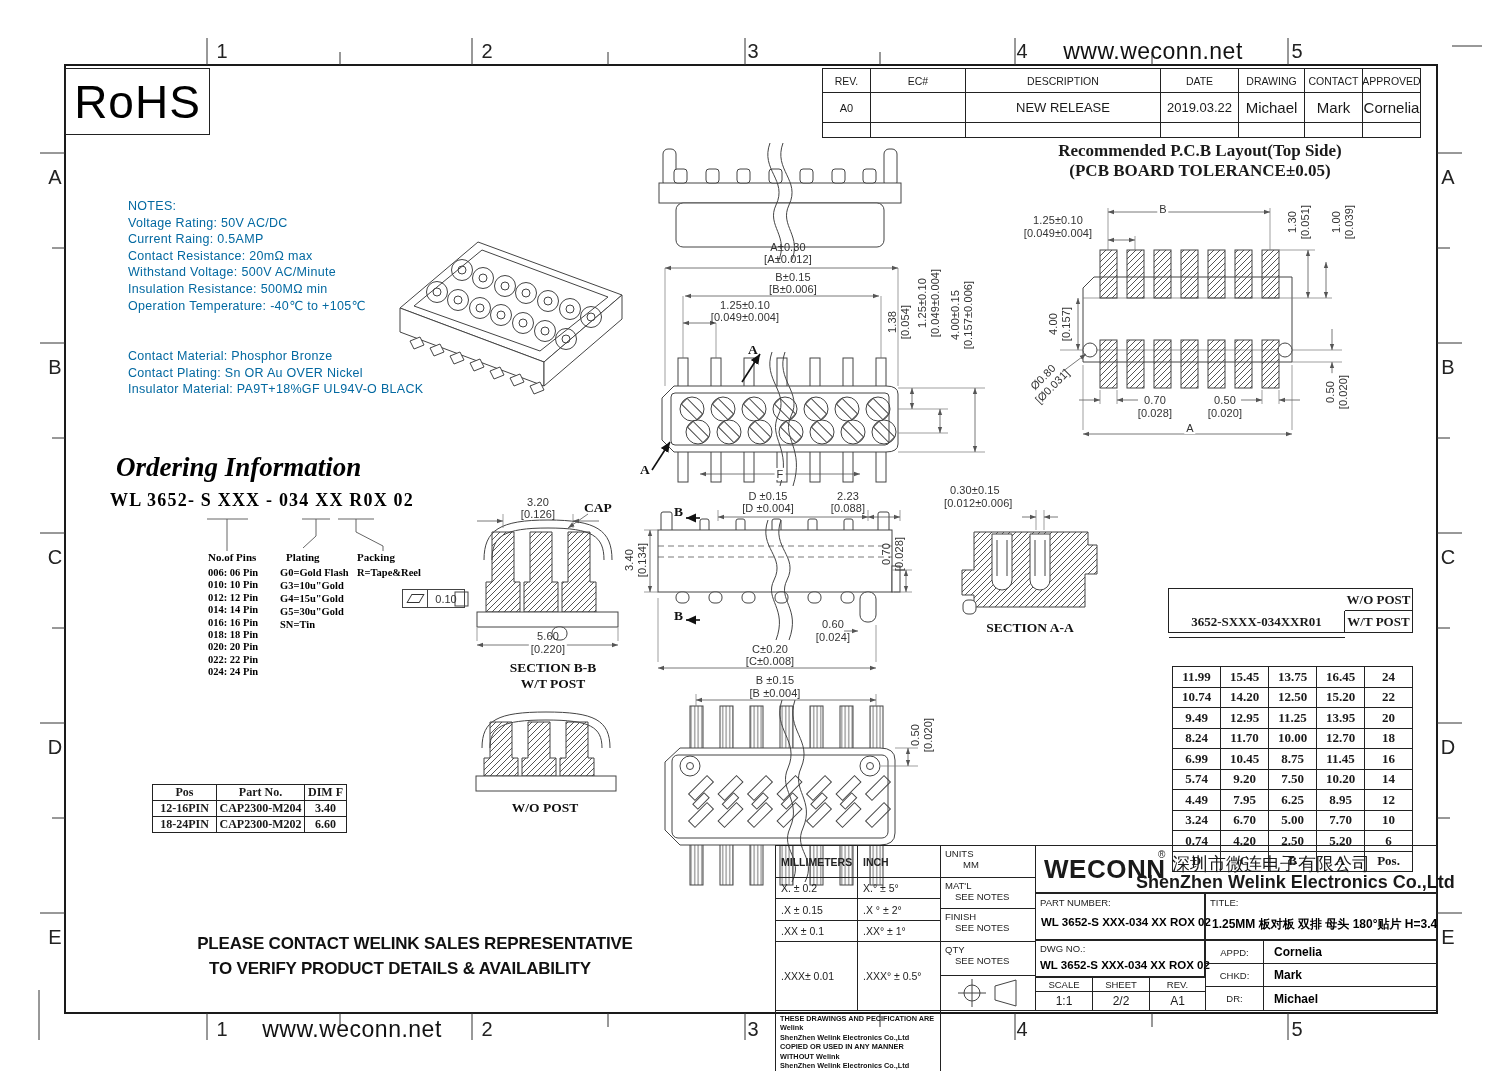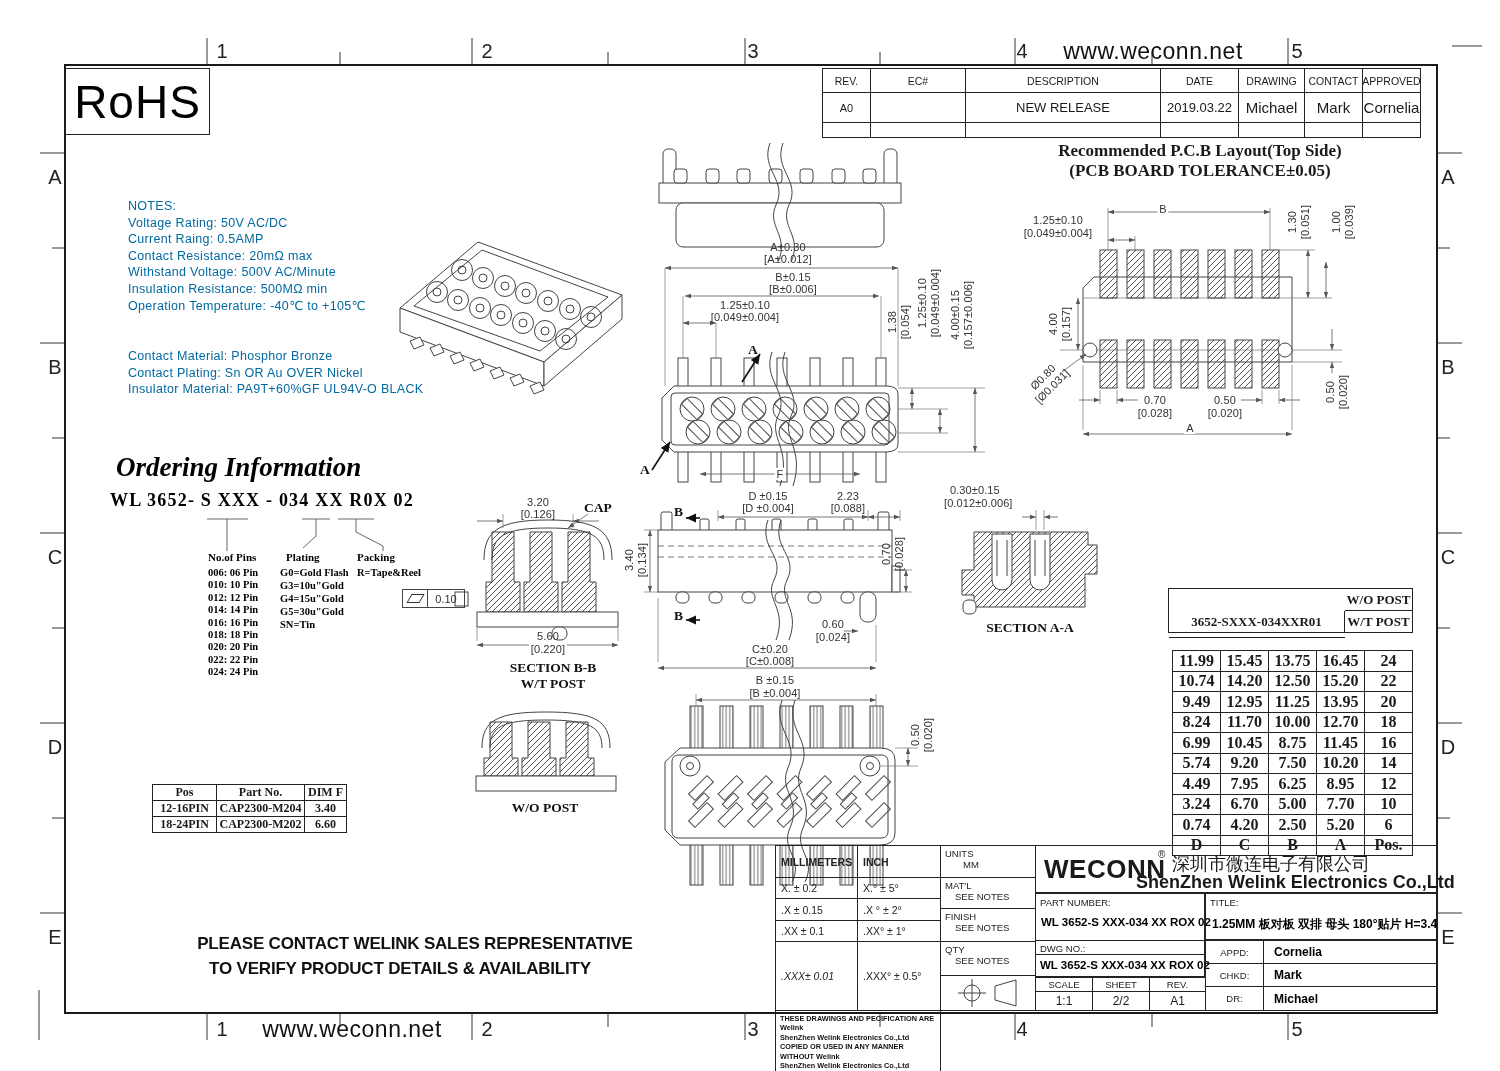--- a/index.html
+++ b/index.html
@@ -430,21 +430,21 @@
 
 <div class="t notes" style="left:128px;top:199px;">NOTES:</div>
 <div class="t notes" style="left:128px;top:216px;">Voltage Rating: 50V AC/DC</div>
 <div class="t notes" style="left:128px;top:232px;">Current Raing: 0.5AMP</div>
 <div class="t notes" style="left:128px;top:249px;">Contact Resistance: 20mΩ max</div>
 <div class="t notes" style="left:128px;top:265px;">Withstand Voltage: 500V AC/Minute</div>
 <div class="t notes" style="left:128px;top:282px;">Insulation Resistance: 500MΩ min</div>
 <div class="t notes" style="left:128px;top:298px;">Operation Temperature: -40℃ to +105℃</div>
 <div class="t notes" style="left:128px;top:349px;">Contact Material: Phosphor Bronze</div>
 <div class="t notes" style="left:128px;top:366px;">Contact Plating: Sn OR Au OVER Nickel</div>
-<div class="t notes" style="left:128px;top:382px;">Insulator Material: PA9T+60%GF UL94V-O BLACK</div>
+<div class="t notes" style="left:128px;top:382px;">Insulator Material: PA9T+18%GF UL94V-O BLACK</div>
 
 <div class="t cad ctr" style="left:788px;top:241px;">A±0.30</div>
 <div class="t cad ctr" style="left:788px;top:253px;">[A±0.012]</div>
 <div class="t cad ctr" style="left:793px;top:271px;">B±0.15</div>
 <div class="t cad ctr" style="left:793px;top:283px;">[B±0.006]</div>
 <div class="t cad ctr" style="left:745px;top:299px;">1.25±0.10</div>
 <div class="t cad ctr" style="left:745px;top:311px;">[0.049±0.004]</div>
 <div class="t cad rot" style="left:899px;top:322px;">
       <div>1.38</div>
       <div>[0.054]</div>
@@ -558,21 +558,21 @@
       <div>[0.020]</div>
     </div>
 
 <div class="grid" style="left:1168px;top:588px;grid-template-columns:176px 68px;grid-template-rows:22px 22px;">
   <div class="serif-cell" style="font-size:13px;margin-top:48px;">3652-SXXX-034XXR02</div>
   <div class="serif-cell" style="font-size:13px;">W/O POST</div>
   <div class="serif-cell" style="font-size:13px;">3652-SXXX-034XXR01</div>
   <div class="serif-cell" style="font-size:13px;">W/T POST</div>
 </div>
 
-<div class="grid" style="left:1172px;top:650px;grid-template-columns:repeat(5,48px);grid-template-rows:repeat(10,20.5px);font-size:16px;">
+<div class="grid" style="left:1172px;top:666px;grid-template-columns:repeat(5,48px);grid-template-rows:repeat(10,20.5px);font-size:13px;">
   <div class="serif-cell">11.99</div>
       <div class="serif-cell">15.45</div>
       <div class="serif-cell">13.75</div>
       <div class="serif-cell">16.45</div>
       <div class="serif-cell">24</div>
   <div class="serif-cell">10.74</div>
       <div class="serif-cell">14.20</div>
       <div class="serif-cell">12.50</div>
       <div class="serif-cell">15.20</div>
       <div class="serif-cell">22</div>
@@ -635,21 +635,21 @@
 
 <div class="grid" style="left:775px;top:845px;grid-template-columns:82px 83px;grid-template-rows:32px 21px 22px 21px 69px;">
   <div class="tolr" style="justify-content:flex-start;padding-left:5px;font-weight:600;">MILLIMETERS</div>
   <div class="tolr" style="justify-content:flex-start;padding-left:5px;font-weight:600;">INCH</div>
   <div class="tolr" style="justify-content:flex-start;padding-left:5px;">X.   ±  0.2</div>
   <div class="tolr" style="justify-content:flex-start;padding-left:5px;">X.°   ±  5°</div>
   <div class="tolr" style="justify-content:flex-start;padding-left:5px;">.X   ± 0.15</div>
   <div class="tolr" style="justify-content:flex-start;padding-left:5px;">.X °  ± 2°</div>
   <div class="tolr" style="justify-content:flex-start;padding-left:5px;">.XX  ± 0.1</div>
   <div class="tolr" style="justify-content:flex-start;padding-left:5px;">.XX°  ± 1°</div>
-  <div class="tolr" style="justify-content:flex-start;padding-left:5px;font-style:italic;">.XXX± 0.01</div>
+  <div class="tolr" style="justify-content:flex-start;padding-left:5px;">.XXX± 0.01</div>
   <div class="tolr" style="justify-content:flex-start;padding-left:5px;">.XXX° ± 0.5°</div>
   <div class="discl" style="grid-column:span 2;flex-direction:column;align-items:flex-start;justify-content:flex-start;padding:3px 4px;">
     <div>THESE DRAWINGS AND PECIFICATION  ARE Welink</div>
     <div>ShenZhen Welink Electronics Co.,Ltd</div>
     <div>COPIED OR USED IN ANY MANNER WITHOUT Welink</div>
     <div>ShenZhen Welink Electronics Co.,Ltd</div>
   </div>
 </div>
 
 <div class="grid" style="left:940px;top:845px;grid-template-columns:95px;grid-template-rows:32px 31px 33px 34px 35px;">
@@ -671,21 +671,21 @@
   </div>
   <div></div>
 </div>
 
 <div class="box" style="left:1035px;top:845px;width:402px;height:48px;">
   <span class="t" style="left:8px;top:8px;font-size:26px;font-weight:800;letter-spacing:0.5px;">WECONN</span>
   <span class="t" style="left:122px;top:3px;font-size:10px;">®</span>
   <span class="t" style="left:136px;top:6px;font-size:18px;">深圳市微连电子有限公司</span>
   <span class="t" style="left:100px;top:26px;font-size:18px;font-weight:700;">ShenZhen Welink Electronics Co.,Ltd</span>
 </div>
-<div class="box" style="left:1035px;top:893px;width:170px;height:62px;">
+<div class="box" style="left:1035px;top:893px;width:170px;height:47px;">
   <span class="t lbl9" style="left:4px;top:3px;">PART NUMBER:</span>
   <span class="t val13" style="left:5px;top:22px;font-size:11.5px;">WL 3652-S XXX-034 XX ROX 02</span>
 </div>
 <div class="box" style="left:1205px;top:893px;width:232px;height:47px;">
   <span class="t lbl9" style="left:4px;top:3px;">TITLE:</span>
   <span class="t val13" style="left:6px;top:22px;">1.25MM 板对板 双排 母头 180°贴片 H=3.4</span>
 </div>
 <div class="box" style="left:1035px;top:940px;width:170px;height:37px;">
   <span class="t lbl9" style="left:4px;top:2px;">DWG NO.:</span>
   <span class="t val13" style="left:4px;top:18px;font-size:11.5px;">WL 3652-S XXX-034 XX ROX 02</span>

